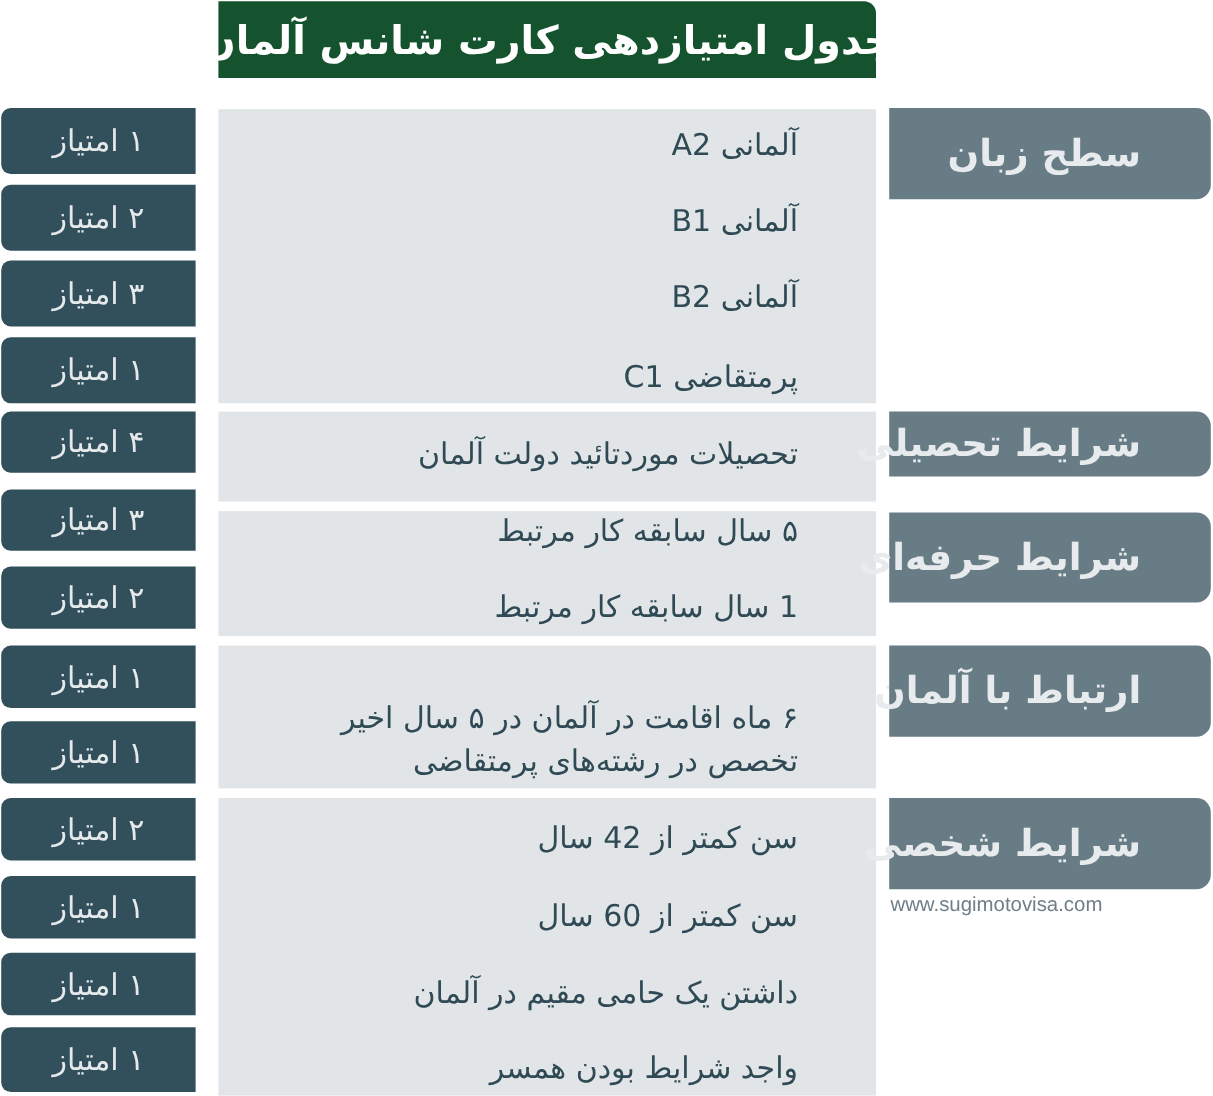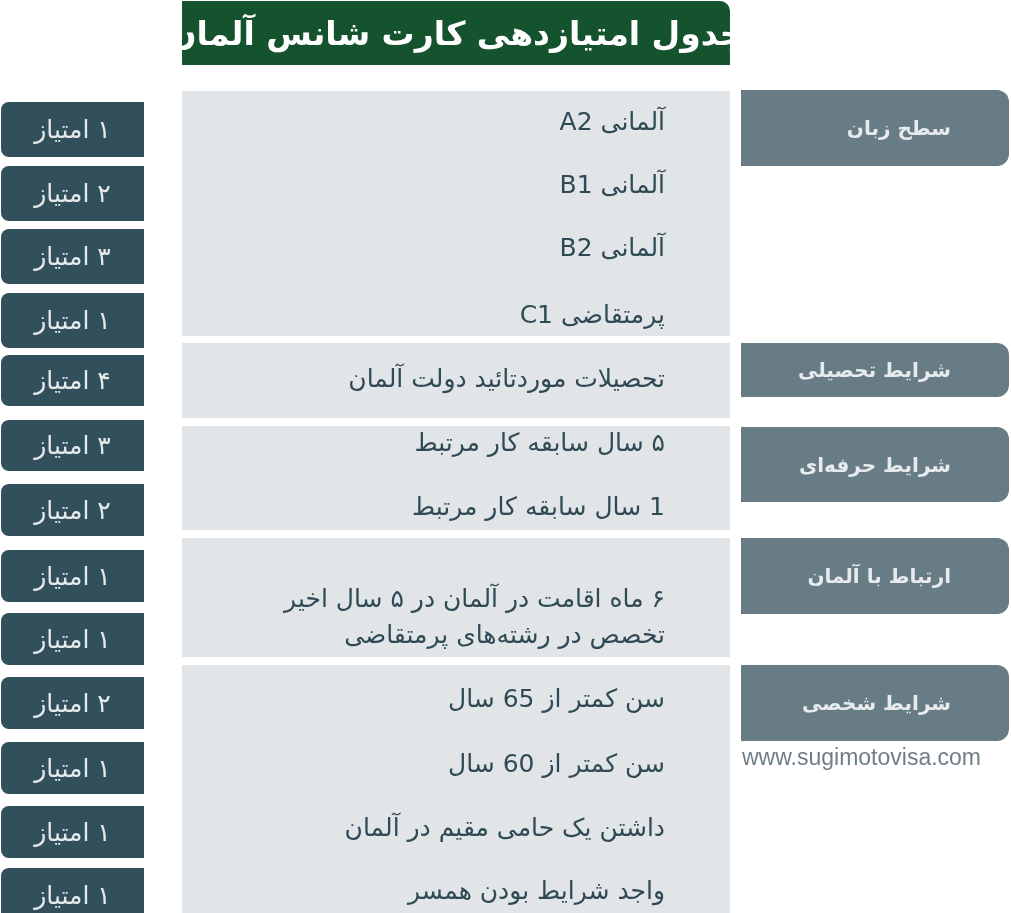--- a/index.html
+++ b/index.html
@@ -11,50 +11,49 @@
     position: absolute; left: 182px; top: 1px; width: 548px; height: 64px;
     background: #14532d; border-radius: 0 10px 0 0;
     display: flex; align-items: center; justify-content: center;
     direction: rtl;
   }
   .title-text {
     color: #ffffff; font-weight: bold; font-size: 33px; line-height: 1;
     white-space: nowrap;
   }
   .pts {
-    position: absolute; left: 1px; width: 143px;
+    position: absolute; left: 1px; width: 162px;
     background: #32505b; border-radius: 8px 0 0 8px;
     display: flex; align-items: center; justify-content: center;
     direction: rtl;
-    margin-top: 12px;
   }
   .pts-text {
     color: #e6e9eb; font-size: 25px; white-space: nowrap;
   }
   .panel {
     position: absolute; left: 182px; width: 548px;
     background: #e1e5e7;
   }
   .crit {
     position: absolute; right: 346px; direction: rtl;
     color: #2f4a55; font-size: 25px; white-space: nowrap;
     transform: translateY(-50%);
   }
   .cat {
     position: absolute; left: 741px; width: 268px;
     background: #687c86; border-radius: 0 12px 12px 0;
     display: flex; align-items: center; direction: rtl;
     box-sizing: border-box; padding-right: 58px;
   }
   .cat-text {
-    color: #e8ebed; font-weight: bold; font-size: 20px; white-space: nowrap;
+    color: #e8ebed; font-weight: bold; font-size: 31px; white-space: nowrap;
   }
   .watermark {
     position: absolute; left: 742px; top: 744px;
-    color: #6f7f87; font-size: 23px; font-family: "Liberation Sans", sans-serif;
+    color: #6f7f87; font-size: 17px; font-family: "Liberation Sans", sans-serif;
   }
 </style>
 </head>
 <body>
 
 <div class="title-box">
   <span class="title-text">جدول امتیازدهی کارت شانس آلمان</span>
 </div>
 
 <div class="panel" style="top:91px;height:245px;"></div>
@@ -105,21 +104,21 @@
 
 <div class="crit" style="top:121px;">آلمانی A2</div>
 <div class="crit" style="top:184px;">آلمانی B1</div>
 <div class="crit" style="top:247px;">آلمانی B2</div>
 <div class="crit" style="top:314px;">پرمتقاضی C1</div>
 <div class="crit" style="top:378px;text-align:center;">تحصیلات موردتائید دولت آلمان</div>
 <div class="crit" style="top:442px;">۵ سال سابقه کار مرتبط</div>
 <div class="crit" style="top:506px;">1 سال سابقه کار مرتبط</div>
 <div class="crit" style="top:571px;margin-top:27px;">۶ ماه اقامت در آلمان در ۵ سال اخیر</div>
 <div class="crit" style="top:634px;">تخصص در رشته‌های پرمتقاضی</div>
-<div class="crit" style="top:698px;">سن کمتر از 65 سال</div>
+<div class="crit" style="top:698px;">سن کمتر از 42 سال</div>
 <div class="crit" style="top:763px;">سن کمتر از 60 سال</div>
 <div class="crit" style="top:827px;">داشتن یک حامی مقیم در آلمان</div>
 <div class="crit" style="top:890px;">واجد شرایط بودن همسر</div>
 
 <div class="cat" style="top:90px;height:76px;">
   <span class="cat-text">سطح زبان</span>
 </div>
 <div class="cat" style="top:343px;height:54px;">
   <span class="cat-text">شرایط تحصیلی</span>
 </div>

